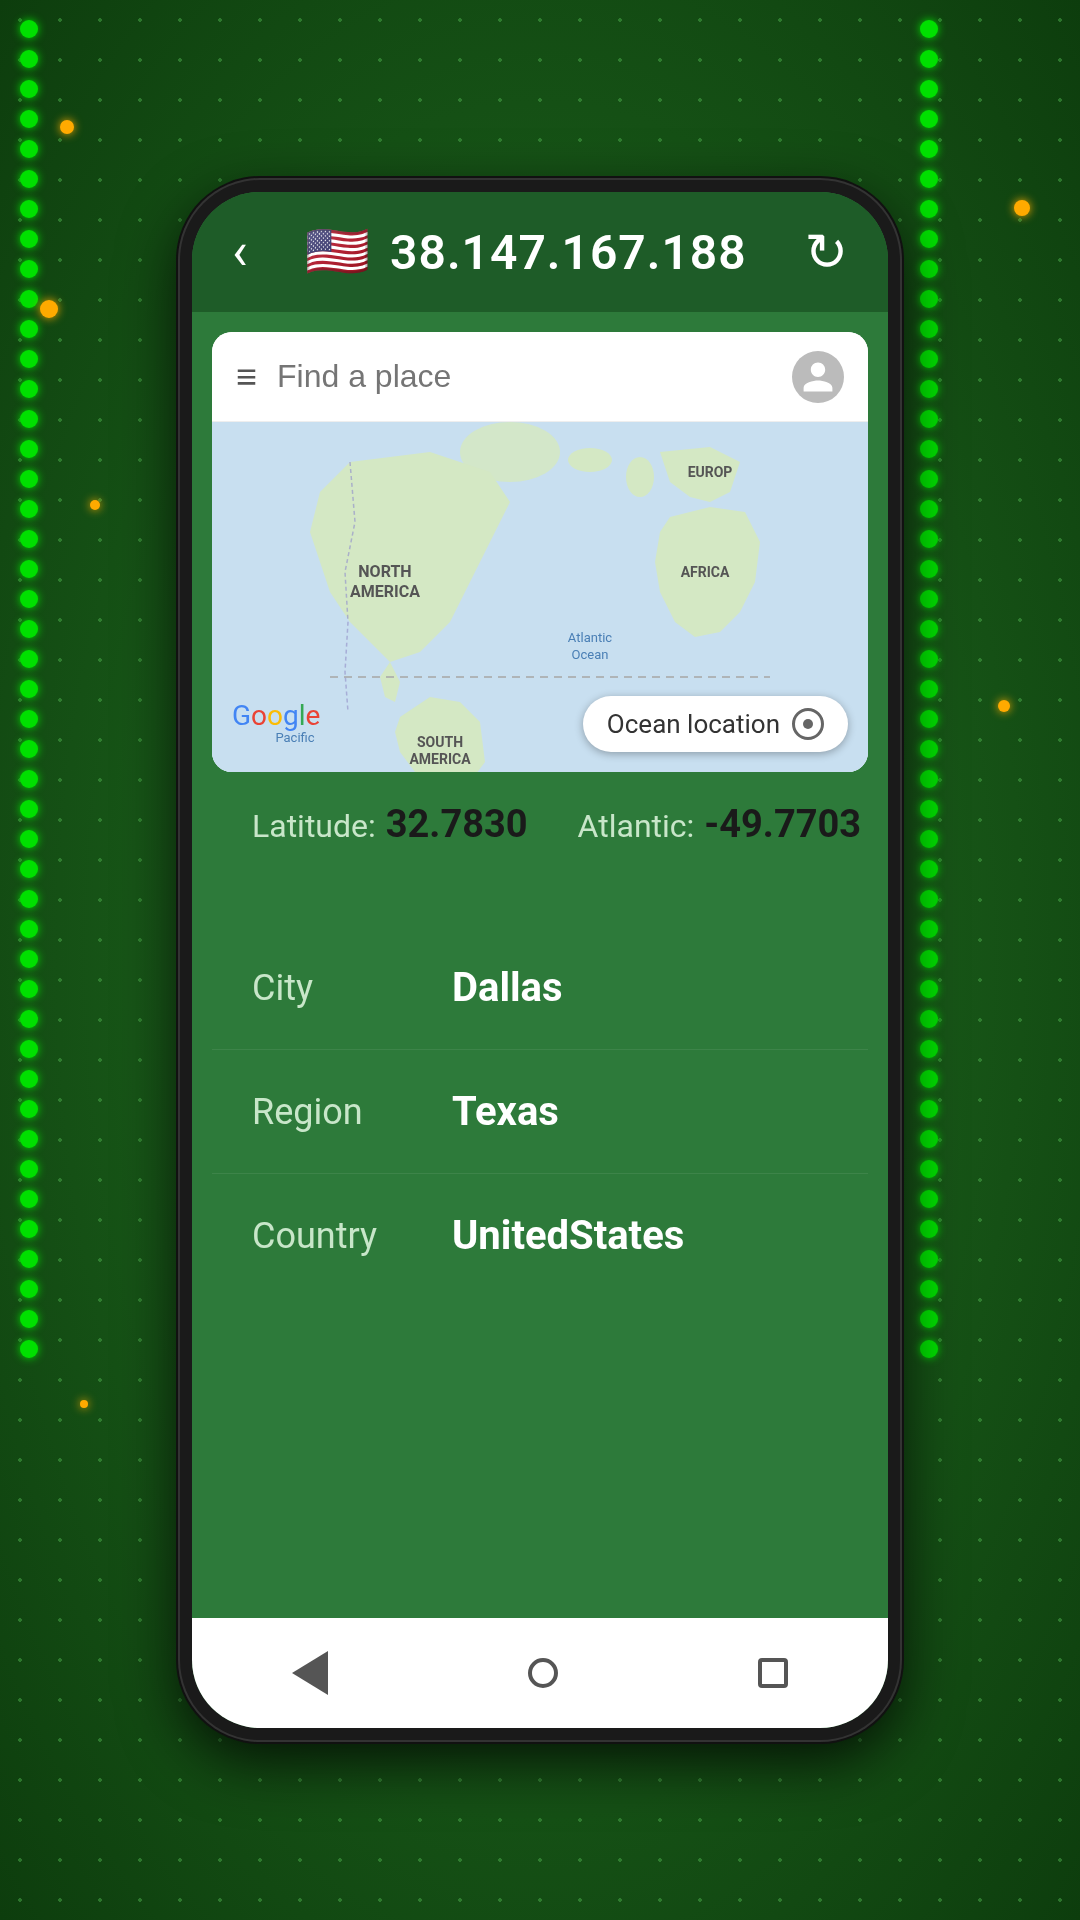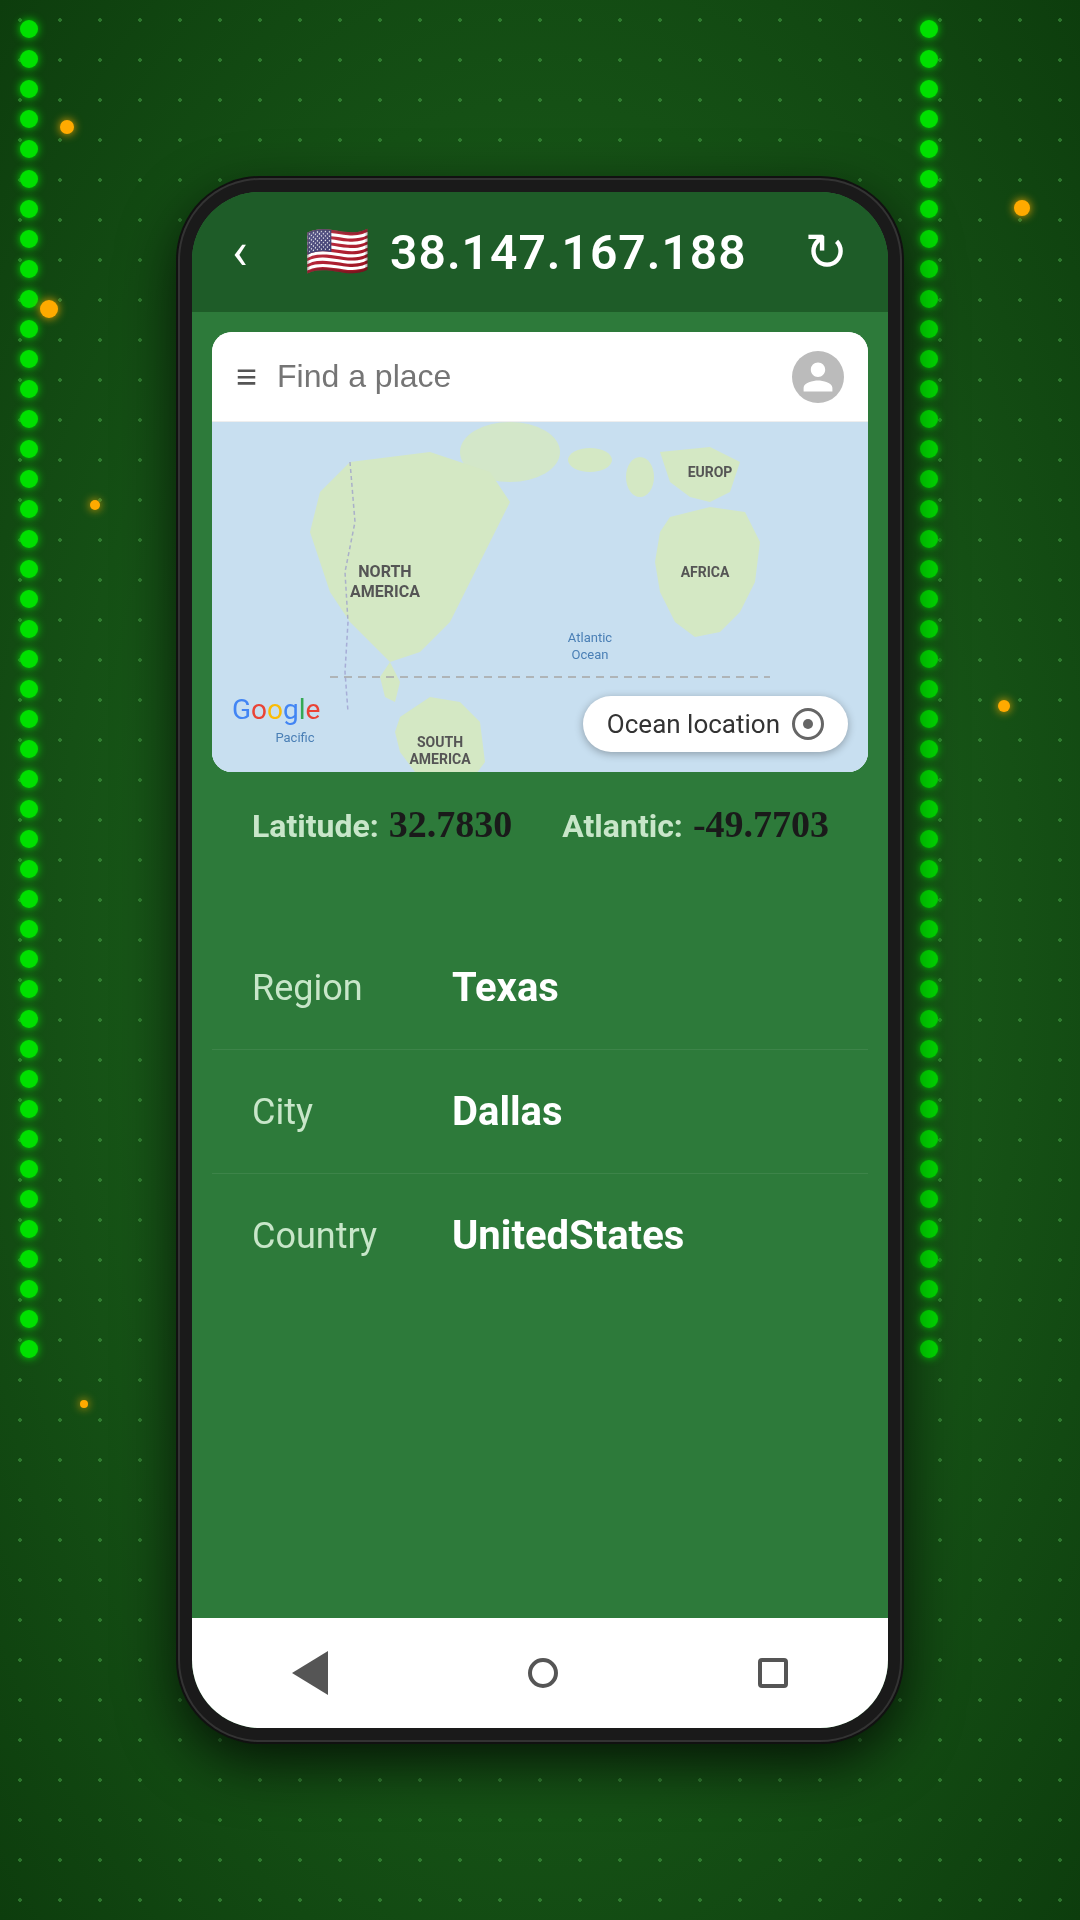--- a/index.html
+++ b/index.html
@@ -235,21 +235,21 @@
       content: '';
       width: 10px;
       height: 10px;
       border-radius: 50%;
       background: #666;
     }
 
     
     .google-watermark {
       position: absolute;
-      bottom: 46px;
+      bottom: 40px;
       left: 20px;
       font-size: 28px;
       z-index: 10;
     }
 
     .google-watermark span:nth-child(1) { color: #4285F4; }
     .google-watermark span:nth-child(2) { color: #EA4335; }
     .google-watermark span:nth-child(3) { color: #FBBC05; }
     .google-watermark span:nth-child(4) { color: #4285F4; }
     .google-watermark span:nth-child(5) { color: #34A853; }
@@ -272,28 +272,27 @@
 
     .coord-item {
       display: flex;
       align-items: baseline;
       gap: 10px;
     }
 
     .coord-label {
       color: #c8e6c9;
       font-size: 32px;
-      font-weight: 700;
+      font-weight: 400;
     }
 
     .coord-value {
       color: #1a1a1a;
       font-size: 38px;
       font-weight: 700;
-      font-family: Liberation Serif, serif;
     }
 
     
     .location-details {
       background: #2d7a3a;
       margin: 0 20px;
       flex: 1;
     }
 
     .detail-row {
@@ -552,26 +551,26 @@
         </div>
         <div class="coord-item">
           <span class="coord-label">Atlantic:</span>
           <span class="coord-value">-49.7703</span>
         </div>
       </div>
     </div>
 
     <div class="location-details">
       <div class="detail-row">
+        <span class="detail-label">City</span>
+        <span class="detail-value">Dallas</span>
+      </div>
+      <div class="detail-row">
         <span class="detail-label">Region</span>
         <span class="detail-value">Texas</span>
-      </div>
-      <div class="detail-row">
-        <span class="detail-label">City</span>
-        <span class="detail-value">Dallas</span>
       </div>
       <div class="detail-row">
         <span class="detail-label">Country</span>
         <span class="detail-value">UnitedStates</span>
       </div>
     </div>
 
     <div class="bottom-nav">
       <div class="nav-btn">
         <div class="nav-back"></div>

